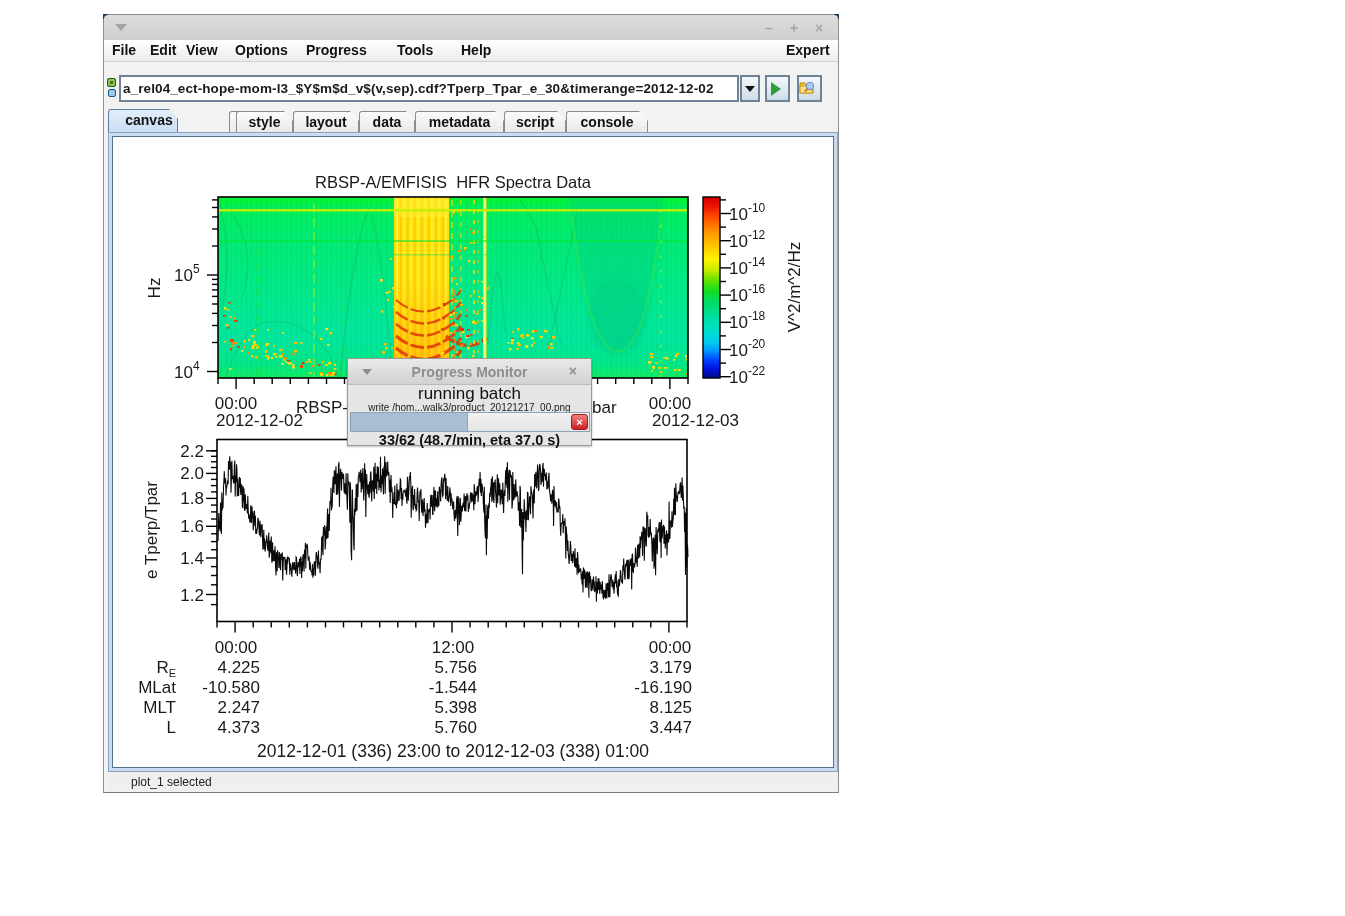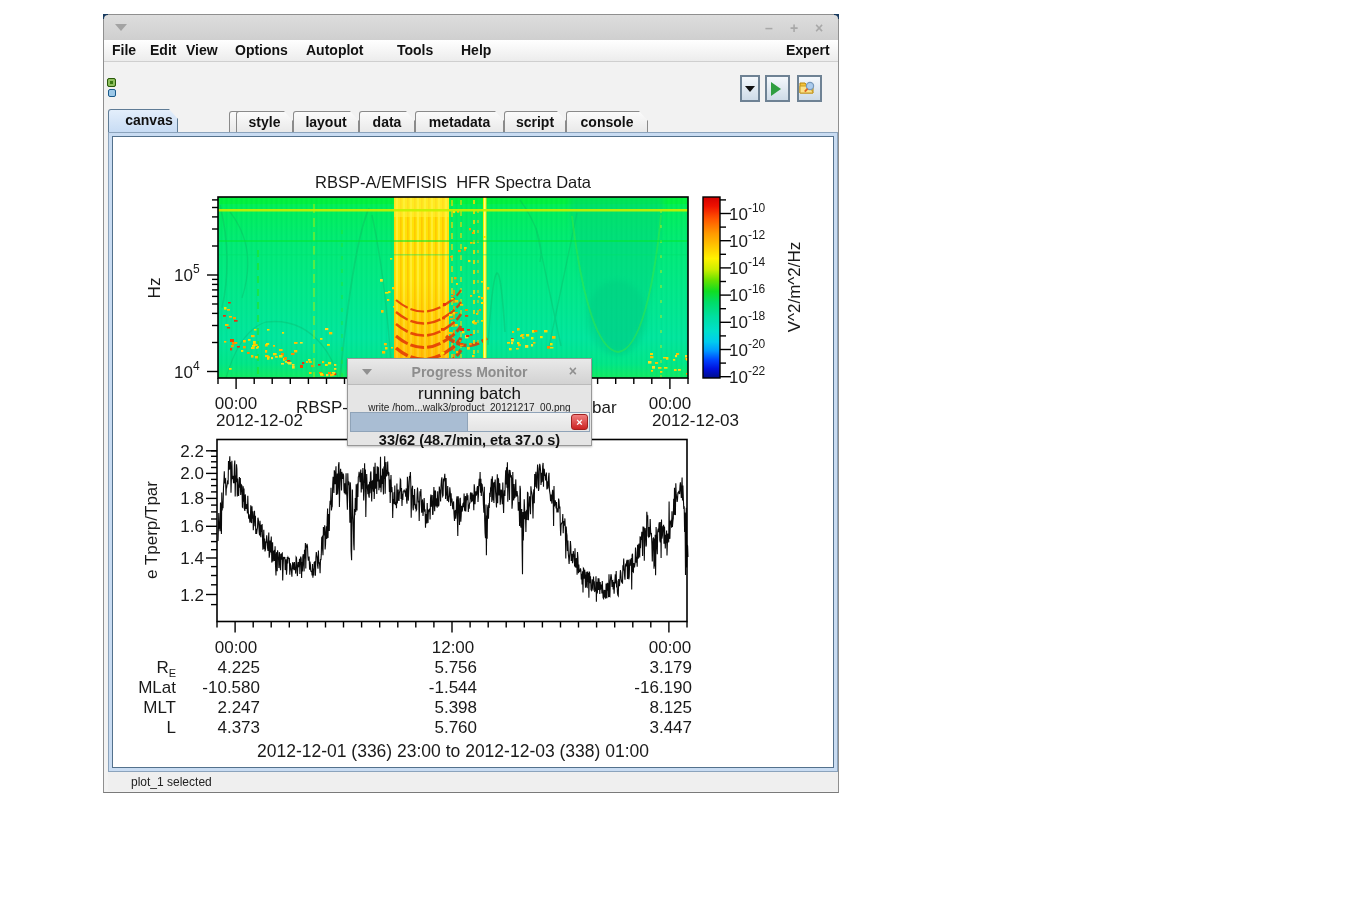--- a/index.html
+++ b/index.html
@@ -39,28 +39,29 @@
   <div style="position:absolute;left:11px;top:9px;width:0;height:0;border-left:6px solid transparent;border-right:6px solid transparent;border-top:7px solid #a3a3a3;"></div>
   <div class="tbtn" style="left:661px;">–</div>
   <div class="tbtn" style="left:686px;">+</div>
   <div class="tbtn" style="left:711px;">×</div>
  </div>
  <div id="menubar">
   <div class="mi" style="left:8px;">File</div>
   <div class="mi" style="left:46px;">Edit</div>
   <div class="mi" style="left:82px;">View</div>
   <div class="mi" style="left:131px;">Options</div>
-  <div class="mi" style="left:202px;">Autoplot</div>
+  <div class="mi" style="left:202px;">Progress</div>
   <div class="mi" style="left:293px;">Tools</div>
   <div class="mi" style="left:341px;padding-left:16px;">Help</div>
   <div class="mi" style="left:682px;">Expert</div>
  </div>
  <div id="toolrow">
   <div class="sq" style="left:3px;top:16px;background:#3a7a10;border:1px solid #2a5a0a;box-shadow:inset 0 0 0 2px #8fc060;"></div>
   <div class="sq" style="left:4px;top:27px;width:8px;height:8px;background:#9cc8e8;border:1px solid #1a5a8a;"></div>
+  <div id="urlfield">a_rel04_ect-hope-mom-l3_$Y$m$d_v$(v,sep).cdf?Tperp_Tpar_e_30&amp;timerange=2012-12-02</div>
   <div class="abtn" style="left:636px;">
         <div style="position:absolute;left:3px;top:9px;width:0;height:0;border-left:5px solid transparent;border-right:5px solid transparent;border-top:6px solid #111;"></div>
       </div>
   <div class="abtn" style="left:661px;width:25px;">
         <div style="position:absolute;left:4px;top:5px;width:0;height:0;border-top:7px solid transparent;border-bottom:7px solid transparent;border-left:10px solid #2e9e40;"></div>
       </div>
   <div class="abtn" style="left:693px;width:25px;">
         <svg width="16" height="16" style="position:absolute;left:0;top:3px" viewBox="0 0 16 16">
           <path d="M1 3h5l1.5 2H14v8H1z" fill="#f5c33a" stroke="#b8860b"></path>
           <path d="M1 6h10l3 7H1z" fill="#fbe28a" stroke="#c89a20"></path>

